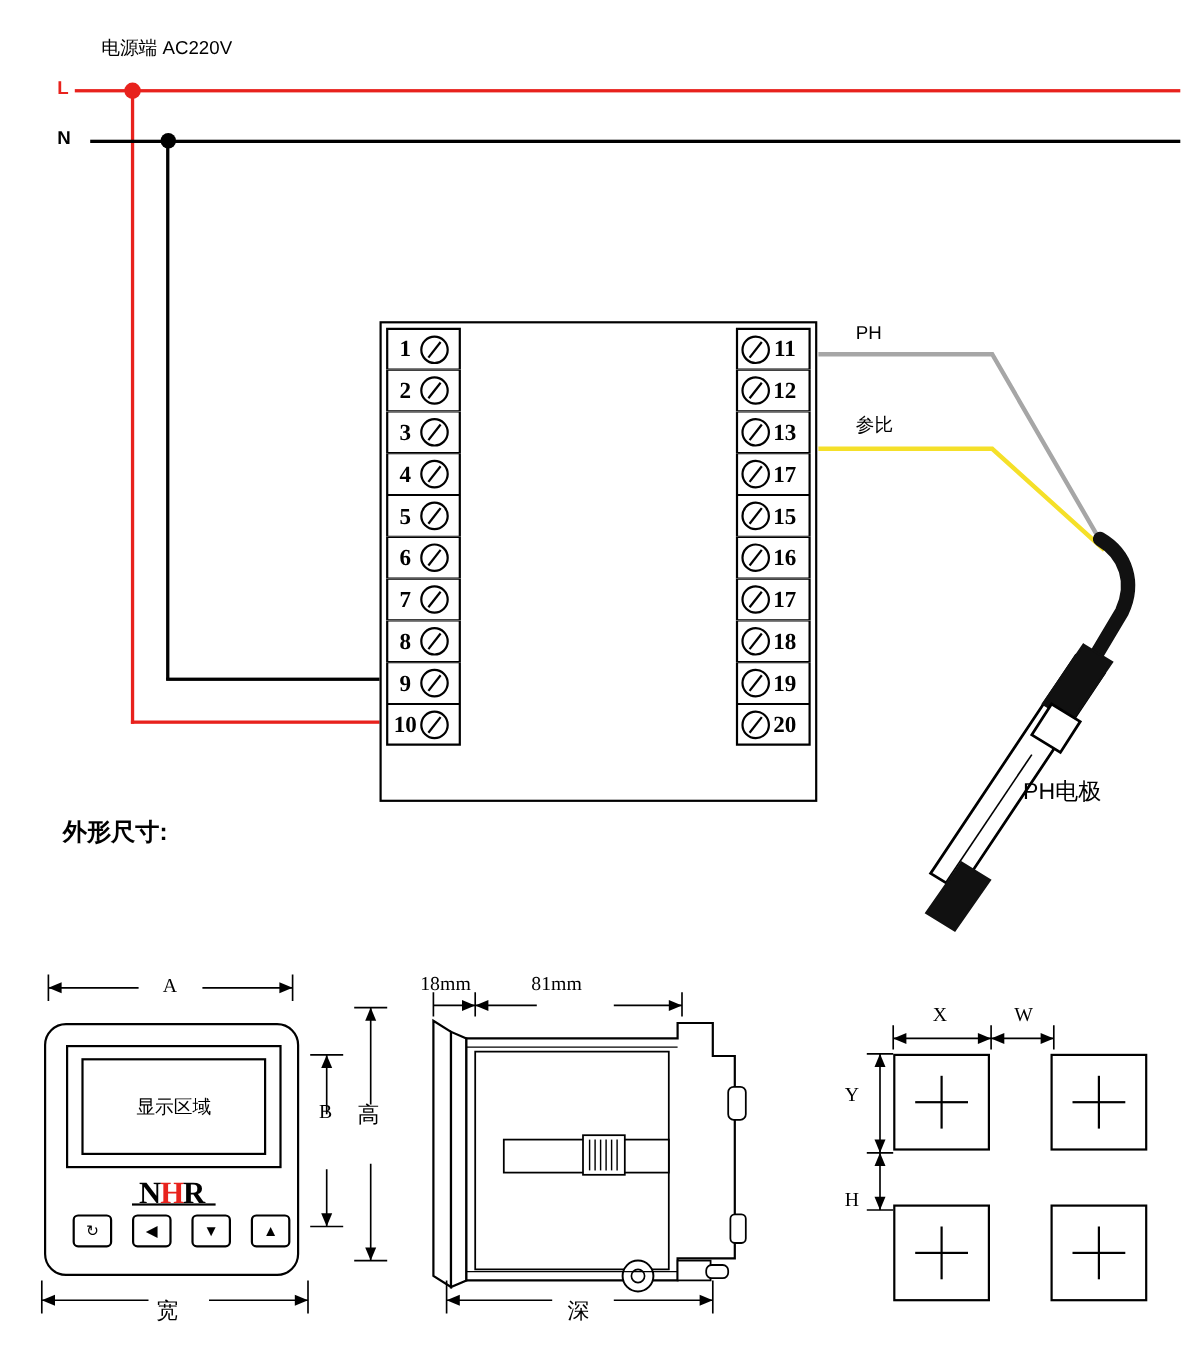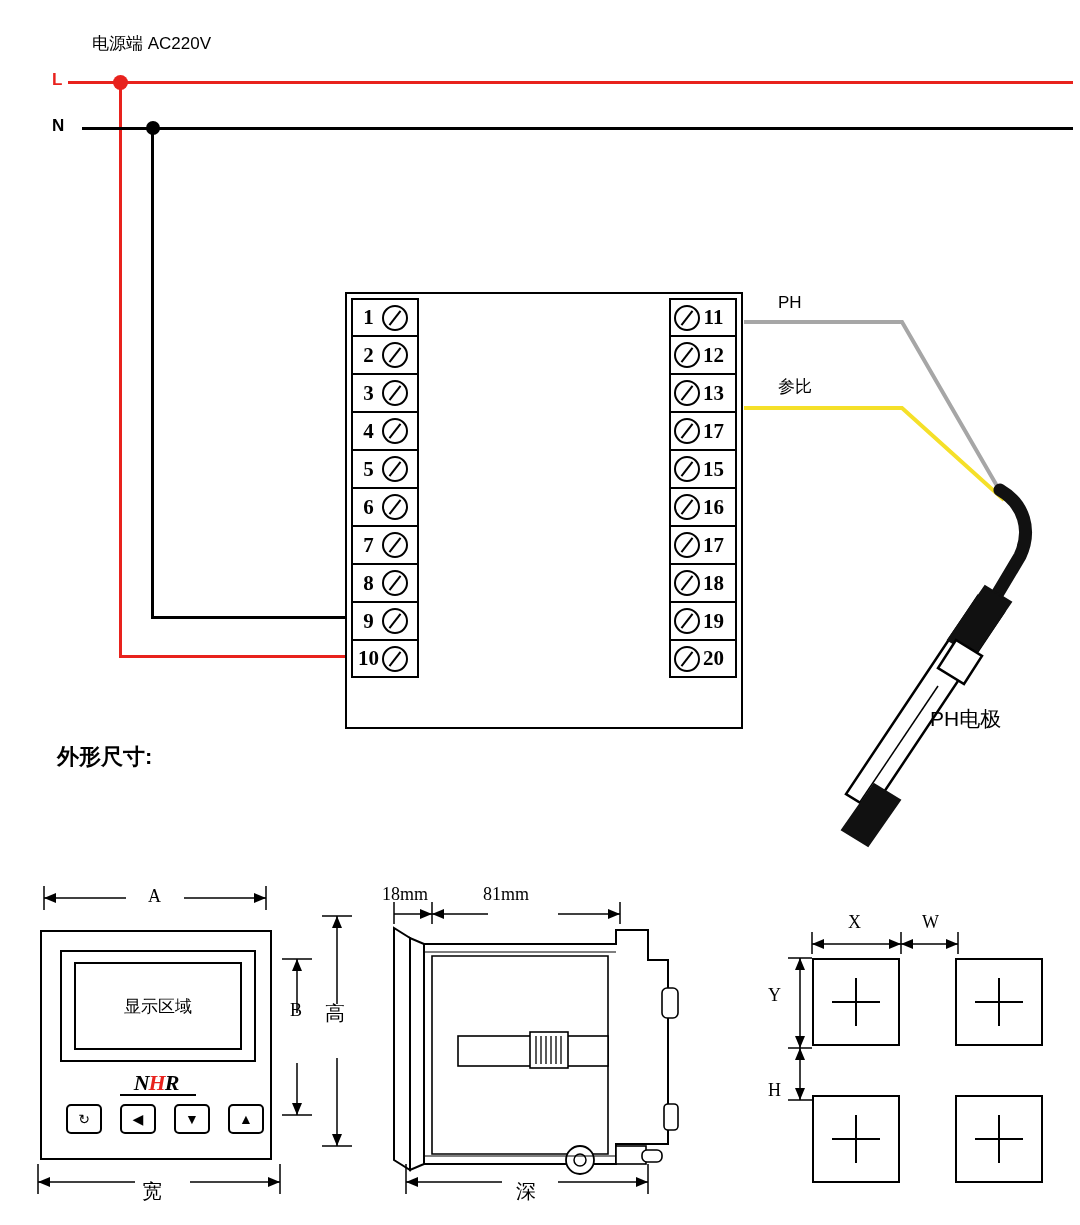--- a/index.html
+++ b/index.html
@@ -40,35 +40,35 @@
     background:#000;transform:translateX(-50%) rotate(38deg);transform-origin:center;
   }
   .left-col{left:4px;}
   .left-col .term{padding-left:2px;}
   .right-col{right:4px;}
   .right-col .term{padding-left:3px;}
 
   
   .panel-face{
     position:absolute;left:40px;top:930px;width:232px;height:230px;
-    border:2px solid #000;border-radius:0;background:#fff;box-sizing:border-box;
+    border:2px solid #000;border-radius:20px;background:#fff;box-sizing:border-box;
   }
   .panel-screen-outer{
     position:absolute;left:18px;top:18px;width:196px;height:112px;
     border:2px solid #000;box-sizing:border-box;
   }
   .panel-screen-inner{
     position:absolute;left:12px;top:10px;width:168px;height:88px;
     border:2px solid #000;box-sizing:border-box;display:flex;align-items:center;justify-content:center;
     font-size:17px;color:#000;
   }
   .nhr{
     position:absolute;left:0;right:0;top:138px;text-align:center;
     font-family:"Liberation Serif","DejaVu Serif",serif;
-    font-weight:bold;font-style:italic;font-size:22px;letter-spacing:-1px;color:#000;
+    font-weight:bold;font-size:28px;letter-spacing:-1px;color:#000;
   }
   .nhr .r{color:#e8221d;}
   .nhr-underline{position:absolute;left:78px;top:162px;width:76px;height:2px;background:#000;}
   .btn{
     position:absolute;top:172px;width:36px;height:30px;border:2px solid #000;border-radius:5px;
     box-sizing:border-box;display:flex;align-items:center;justify-content:center;font-size:14px;background:#fff;
   }
   .b1{left:24px;} .b2{left:78px;} .b3{left:132px;} .b4{left:186px;}
 
   .mount-sq{position:absolute;border:2px solid #000;background:#fff;box-sizing:border-box;}

